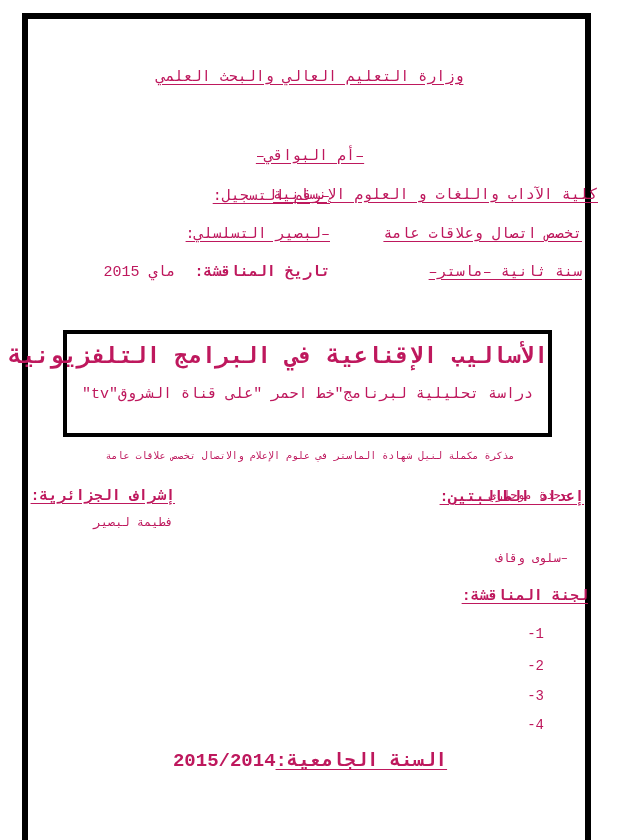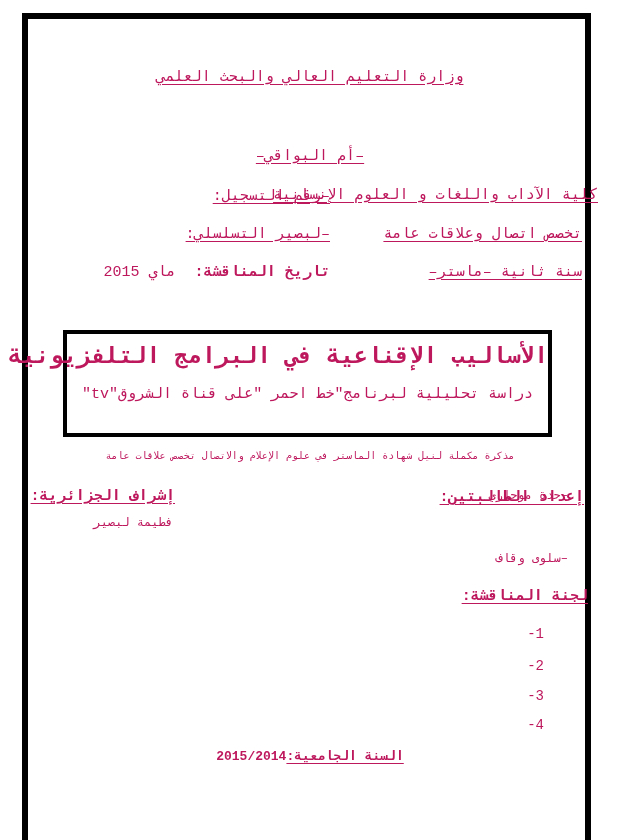--- a/index.html
+++ b/index.html
@@ -35,21 +35,21 @@
     white-space:nowrap;
   }
   .title-box .box-subtitle{
     font-size:15px;
     margin-top:14px;
     white-space:nowrap;
   }
   .memo{font-size:10px;}
   .name-line{font-size:12px;}
   .committee-num{font-size:14px;}
-  .footer-line{font-size:13px;font-weight:bold;}
+  .footer-line{font-size:19px;font-weight:bold;}
   .gap-start{margin-left:16px;margin-right:10px;}
 </style>
 </head>
 <body>
 
 <div class="screen">
 
   <div class="frame"></div>
 
   <div class="abs center u" style="top:67px">وزارة التعليم العالي والبحث العلمي</div>

